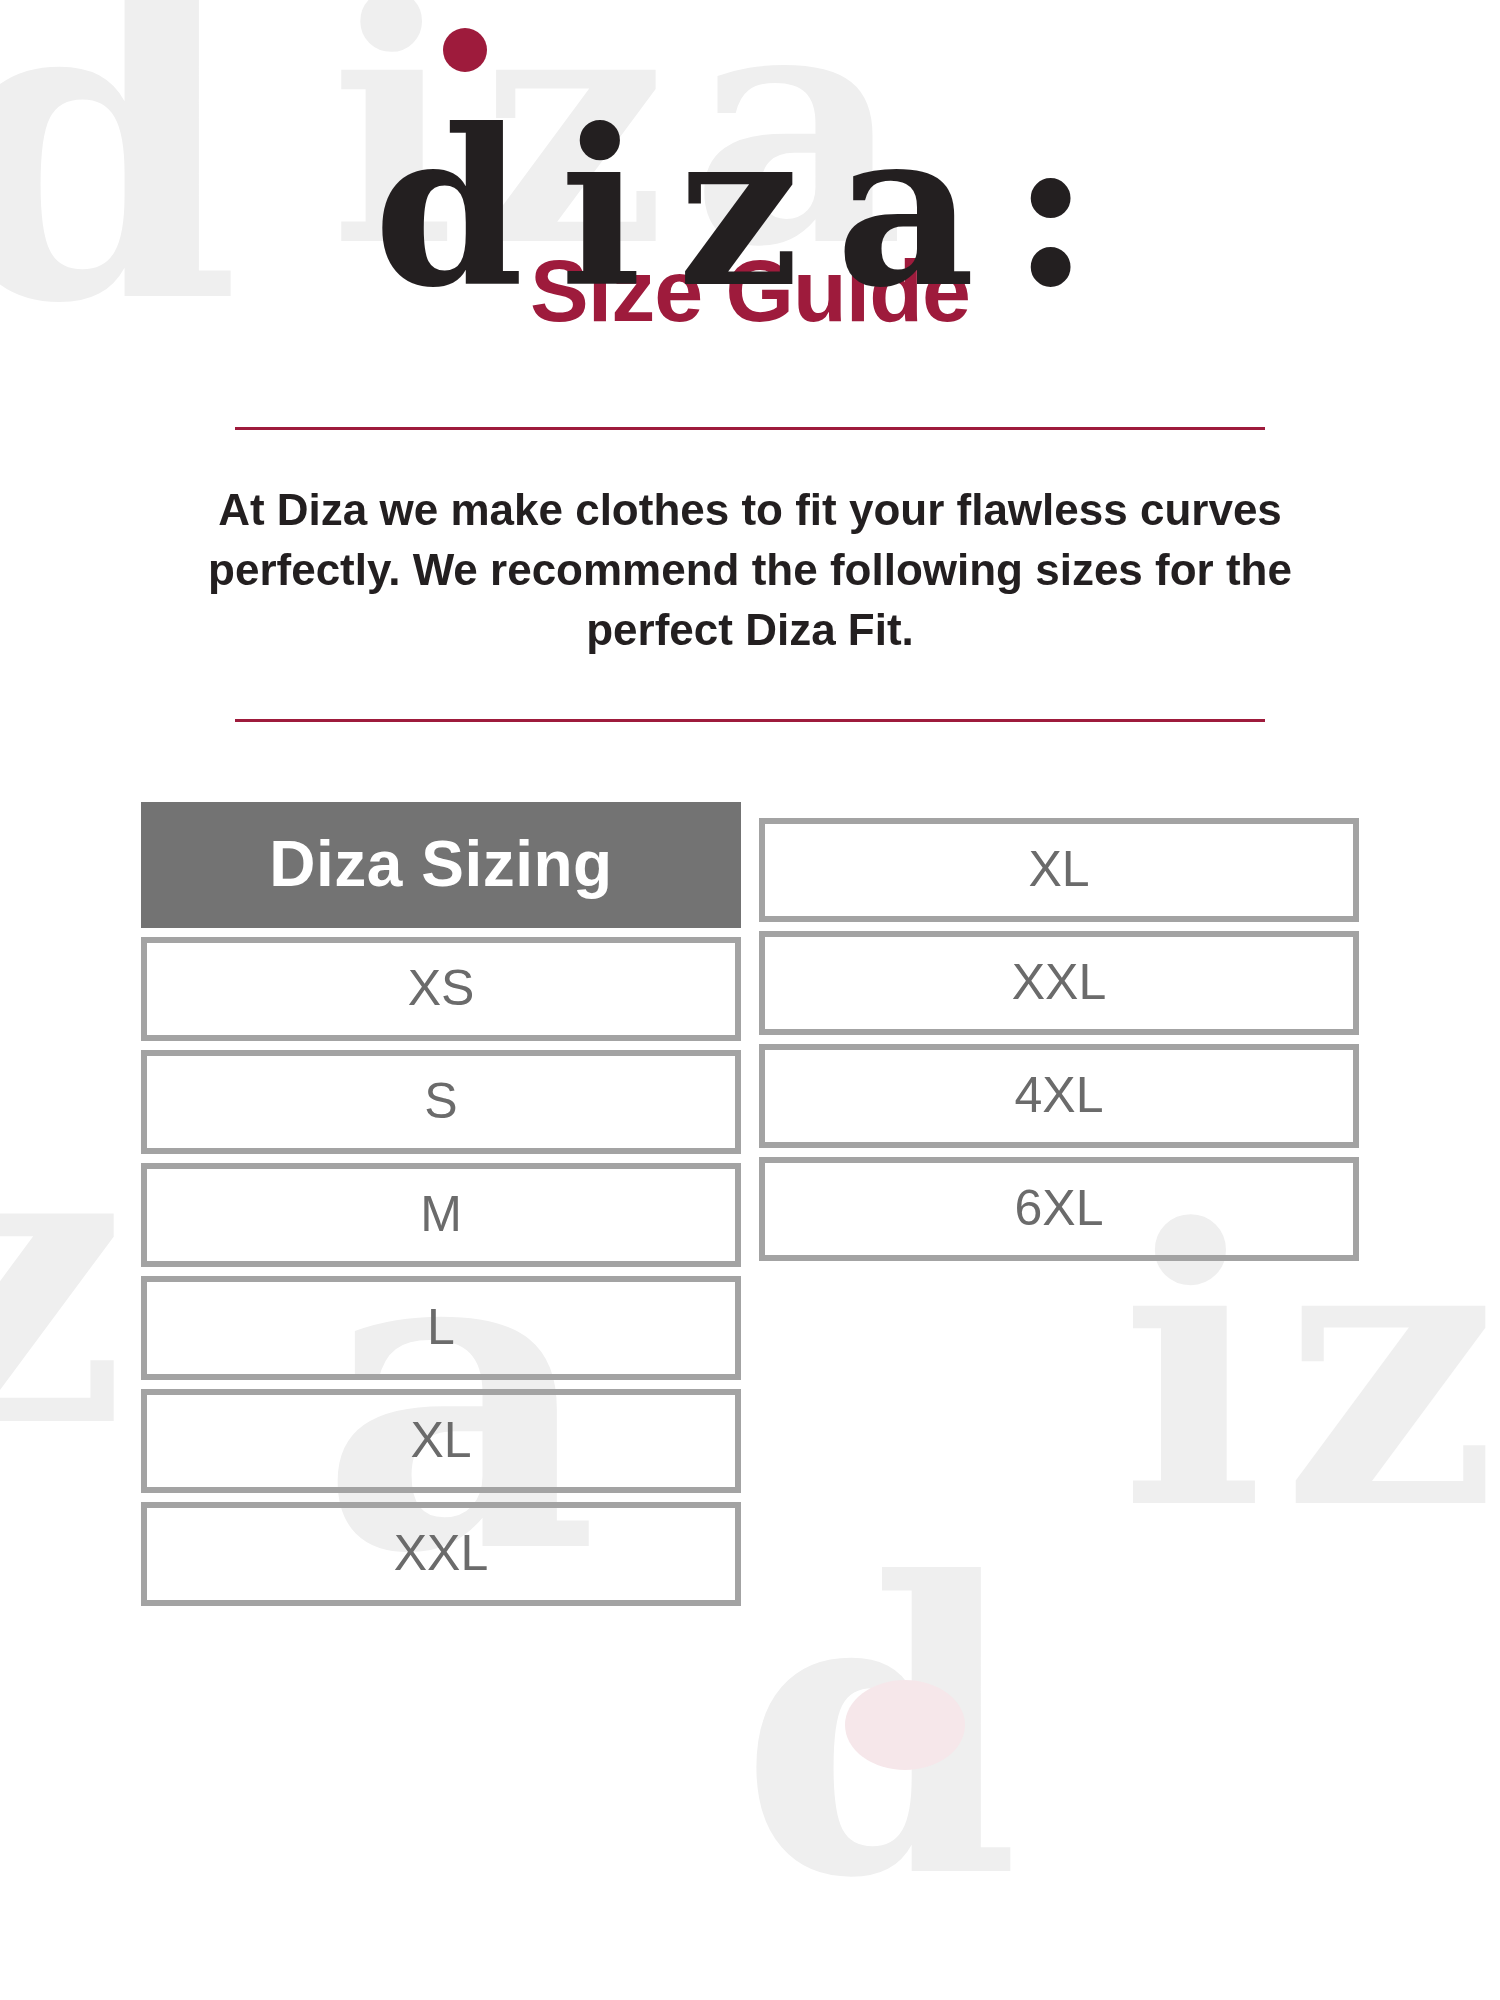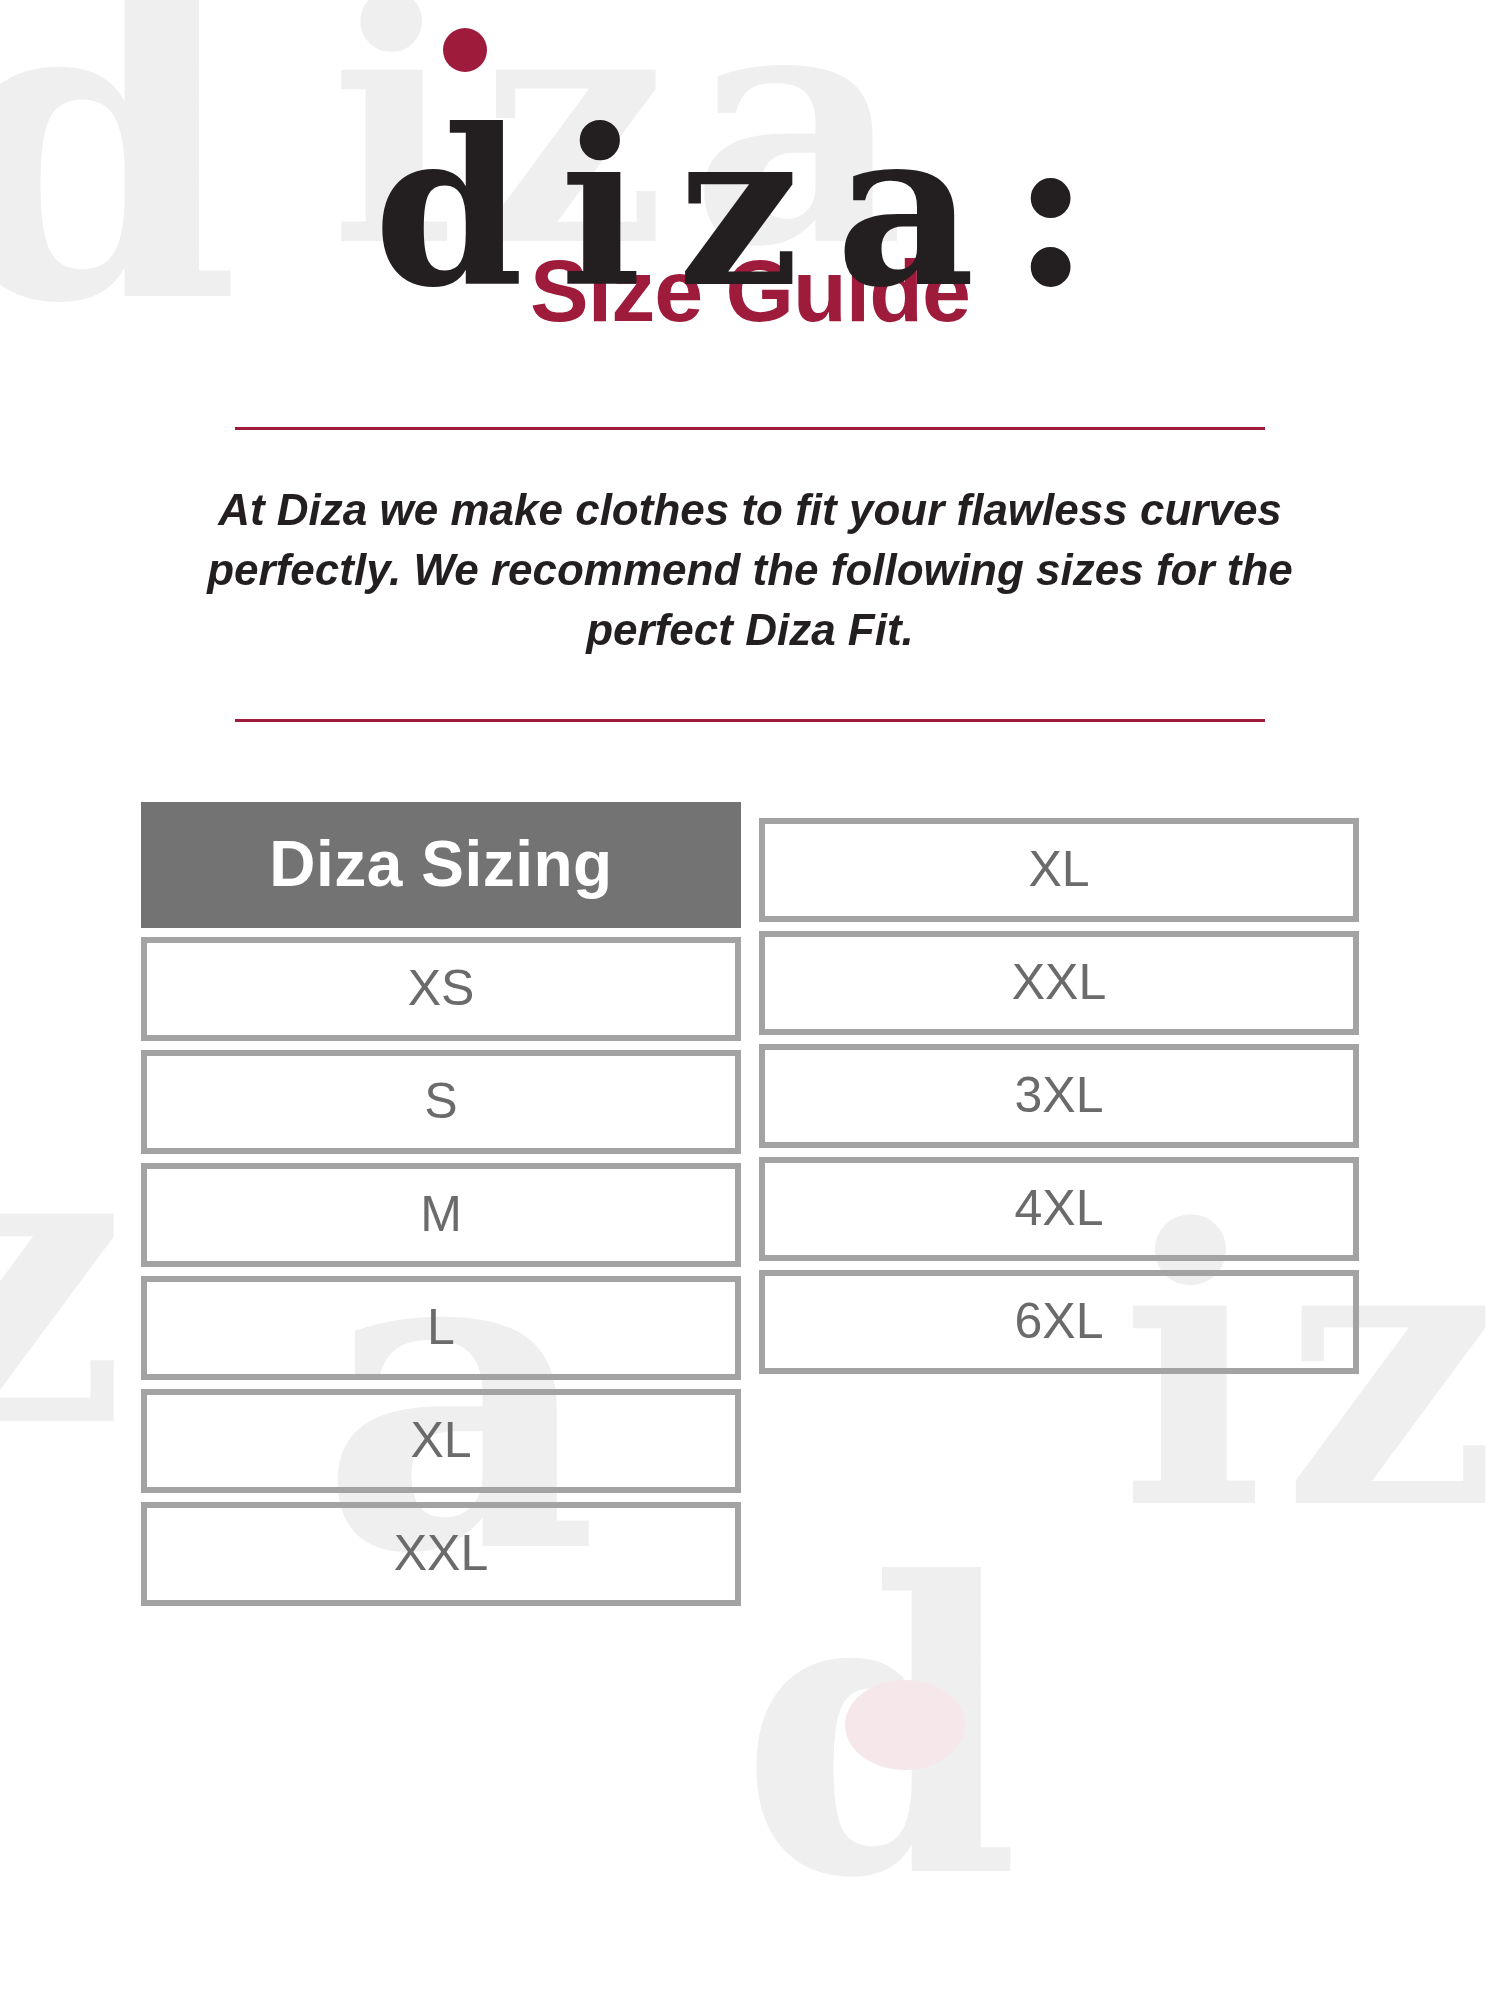--- a/index.html
+++ b/index.html
@@ -102,21 +102,20 @@
 
   
   .intro {
     text-align: center;
     color: #231f20;
     font-size: 44px;
     font-weight: 700;
     line-height: 1.36;
     margin-top: 50px;
     padding: 0 20px;
-    font-style: italic;
   }
 
   
   .table {
     margin-top: 80px;
     display: flex;
     gap: 18px;
     justify-content: center;
   }
   .col {
@@ -178,19 +177,18 @@
       <div class="cell">S</div>
       <div class="cell">M</div>
       <div class="cell">L</div>
       <div class="cell">XL</div>
       <div class="cell">XXL</div>
     </div>
 
     <div class="col">
       <div class="cell">XL</div>
       <div class="cell">XXL</div>
-      <div class="cell">3XL</div>
       <div class="cell">4XL</div>
       <div class="cell">6XL</div>
     </div>
 
   </div>
 </div>
 
 </body></html>

